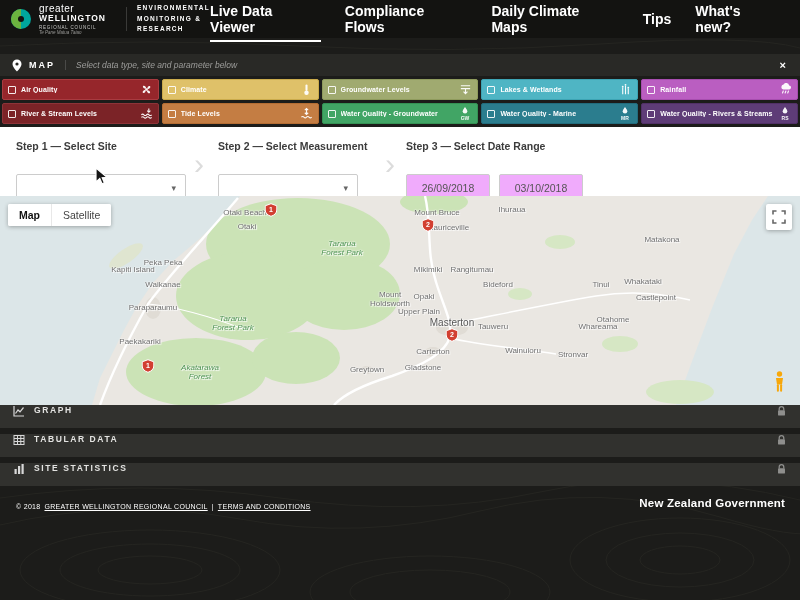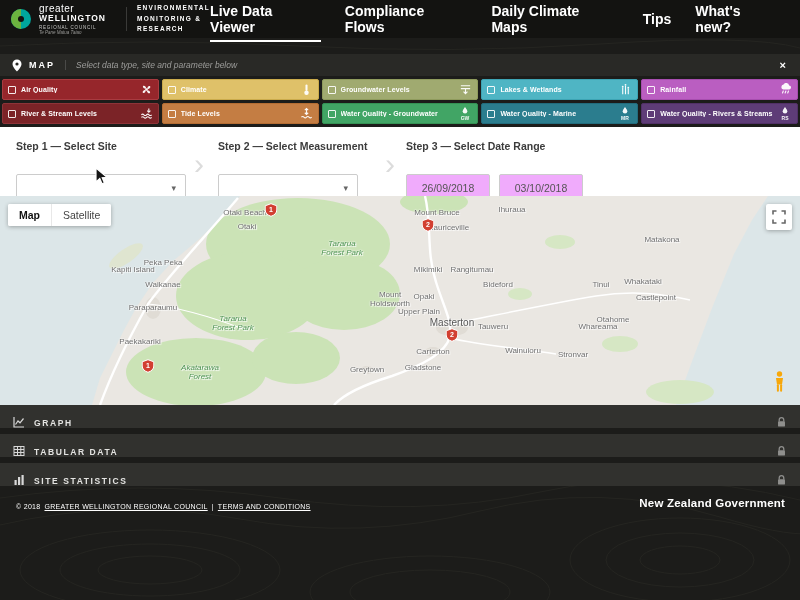--- a/index.html
+++ b/index.html
@@ -62,21 +62,21 @@
   .map-btns{position:absolute;top:8px;left:8px;display:flex;background:#fff;border-radius:2px;
             box-shadow:0 1px 4px rgba(0,0,0,.3);overflow:hidden}
   .map-btn{font-size:10.5px;padding:5px 11px;color:#444;cursor:pointer;background:#fff}
   .map-btn.active{font-weight:bold;color:#111}
   .map-btn + .map-btn{border-left:1px solid #e8e8e8}
   .fs-btn{position:absolute;top:8px;right:8px;width:26px;height:26px;background:#fff;border-radius:2px;
           display:flex;align-items:center;justify-content:center;cursor:pointer;box-shadow:0 1px 4px rgba(0,0,0,.3)}
   .pegman{position:absolute;right:14px;bottom:8px;cursor:grab}
 
   
-  .panel{position:absolute;left:0;right:0;height:23px;background:#31312e;display:flex;align-items:flex-end;
+  .panel{position:absolute;left:0;right:0;height:23px;background:#31312e;display:flex;align-items:flex-start;
          padding:0 13px;cursor:pointer;z-index:6}
   .picon{display:flex;align-items:center}
   .plabel{font-size:8.5px;font-weight:bold;color:#e3e3e1;letter-spacing:1.6px;margin-left:9px}
   .lock{margin-left:auto;display:flex;align-items:center}
 
   
   .footer-copy{position:absolute;left:16px;top:503px;z-index:6;display:flex;gap:4px;align-items:baseline;
                font-size:7px;color:#fff;letter-spacing:.3px}
   .footer-copy a{color:#fff;text-decoration:underline;cursor:pointer}
   .nzgovt{position:absolute;right:15px;top:497px;z-index:6;color:#fff;font-size:11.5px;font-weight:600;

